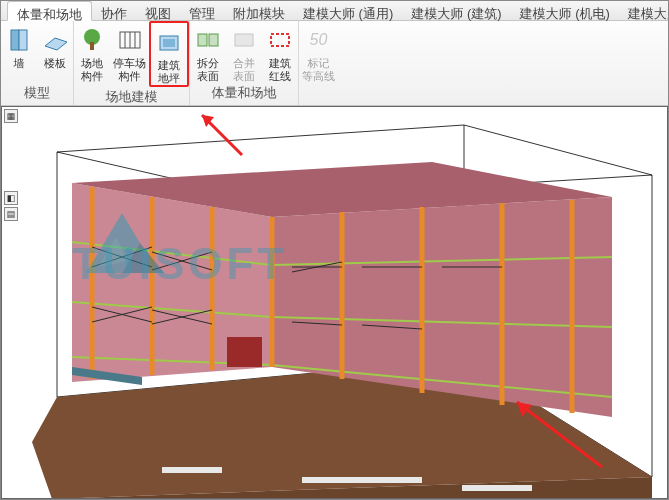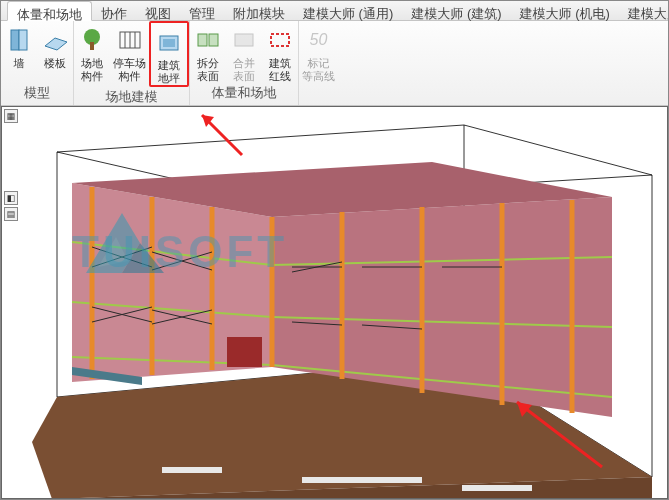--- a/index.html
+++ b/index.html
@@ -75,21 +75,21 @@
       position: relative;
       width: 100%;
       height: calc(500px - 22px - 85px);
       background: #fff;
       overflow: hidden;
       border: 1px solid #666;
     }
     .vp-tool { position: absolute; left: 2px; width: 14px; height: 14px; border: 1px solid #888; background:#f2f2f2; font-size:9px; text-align:center; line-height:12px; color:#333;}
     .watermark {
       position: absolute;
-      left: 70px; top: 120px;
+      left: 70px; top: 132px;
       font-size: 44px;
       font-weight: 700;
       color: rgba(60,150,180,0.45);
       letter-spacing: 4px;
       pointer-events: none;
     }
     .wm-logo {
       position: absolute; left: 50px; top: 70px;
       width: 140px; height: 120px;
       opacity: 0.5;

